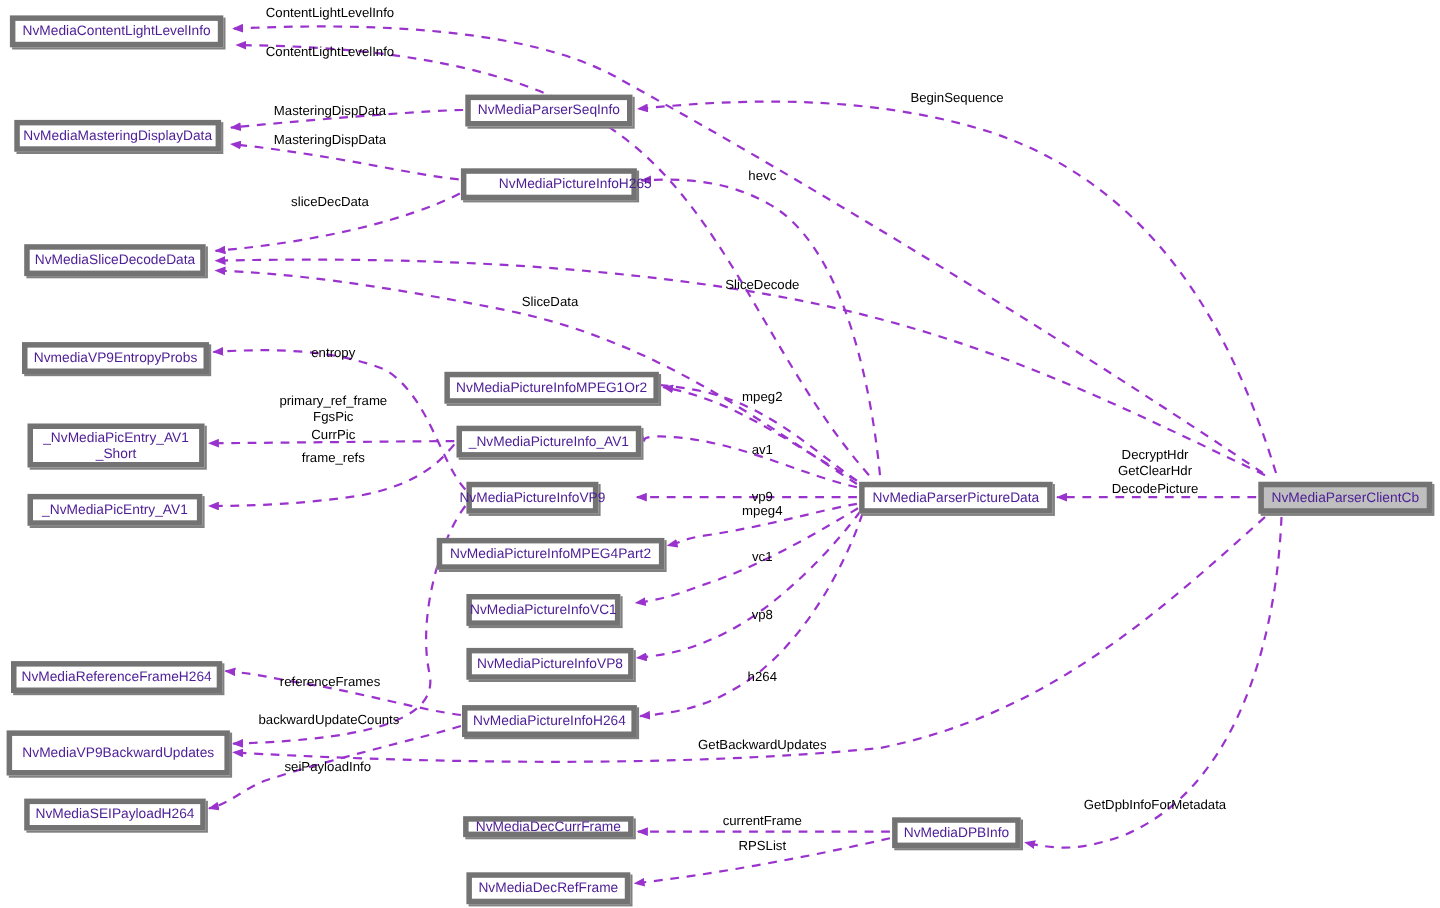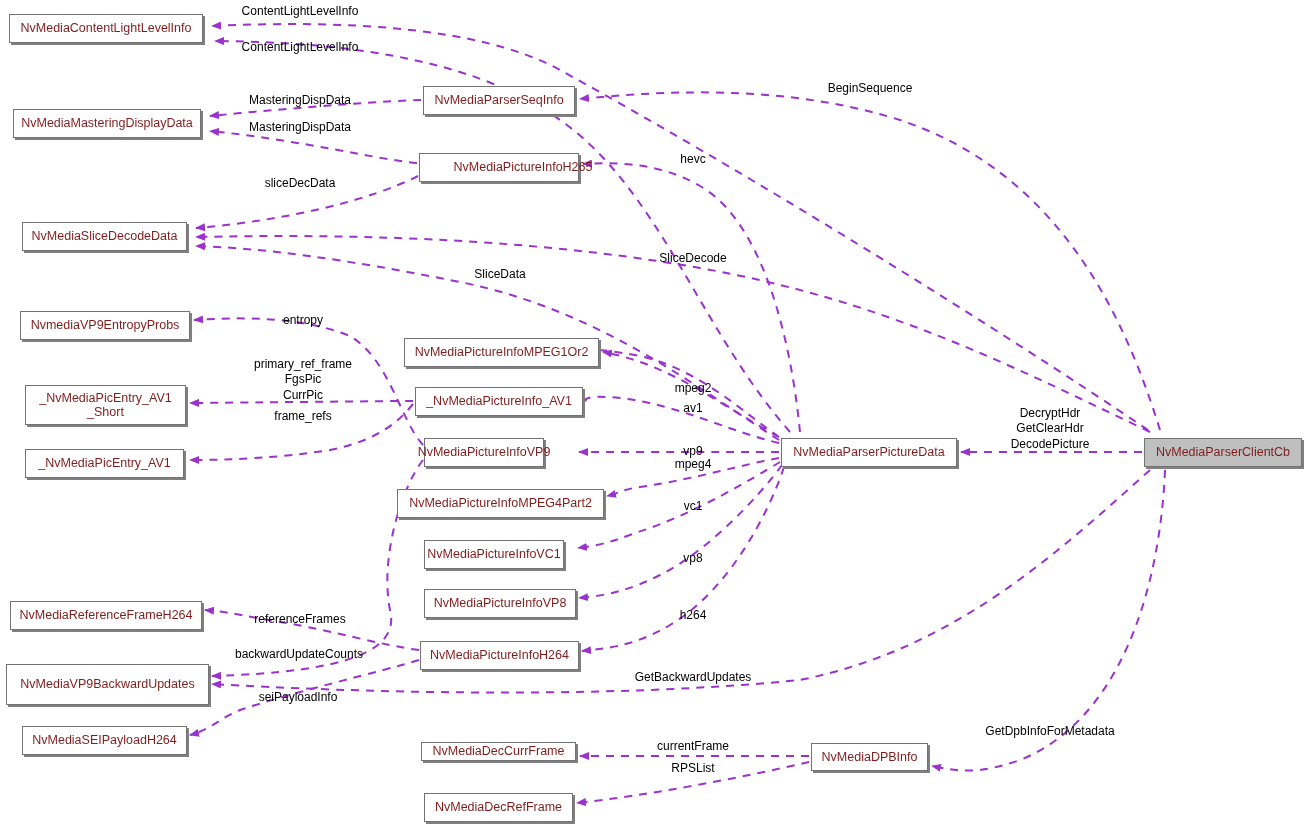--- a/index.html
+++ b/index.html
@@ -22,29 +22,29 @@
     position: absolute;
     left: 0;
     top: 0;
     width: 1309px;
     height: 825px;
   }
   .node {
     position: absolute;
     box-sizing: border-box;
     background: #ffffff;
-    border: 1px solid #737373;
+    border: 5px solid #737373;
     box-shadow: 2px 2px 0 0 #808080;
     display: flex;
     align-items: center;
     justify-content: center;
     text-align: center;
     font-family: "Liberation Sans", sans-serif;
     font-size: 12.5px;
-    color: #7f1d1d;
+    color: #4c1d95;
     line-height: 1.15;
     white-space: pre-line;
     z-index: 5;
   }
   .node.highlight {
     background: #bfbfbf;
   }
   .edge-label {
     position: absolute;
     font-family: "Liberation Sans", sans-serif;
@@ -133,21 +133,21 @@
       <div class="edge-label" style="left: 300px; top: 184px;">sliceDecData</div>
       <div class="edge-label" style="left: 500px; top: 275px;">SliceData</div>
       <div class="edge-label" style="left: 693px; top: 259px;">SliceDecode</div>
       <div class="edge-label" style="left: 870px; top: 89px;">BeginSequence</div>
       <div class="edge-label" style="left: 693px; top: 160px;">hevc</div>
       <div class="edge-label" style="left: 303px; top: 321px;">entropy</div>
       <div class="edge-label" style="left: 303px; top: 380px;">primary_ref_frame
 FgsPic
 CurrPic</div>
       <div class="edge-label" style="left: 303px; top: 417px;">frame_refs</div>
-      <div class="edge-label" style="left: 693px; top: 361px; margin-top: 28px;">mpeg2</div>
+      <div class="edge-label" style="left: 693px; top: 361px;">mpeg2</div>
       <div class="edge-label" style="left: 693px; top: 409px;">av1</div>
       <div class="edge-label" style="left: 693px; top: 452px;">vp9</div>
       <div class="edge-label" style="left: 693px; top: 465px;">mpeg4</div>
       <div class="edge-label" style="left: 693px; top: 507px;">vc1</div>
       <div class="edge-label" style="left: 693px; top: 559px;">vp8</div>
       <div class="edge-label" style="left: 693px; top: 616px;">h264</div>
       <div class="edge-label" style="left: 300px; top: 620px;">referenceFrames</div>
       <div class="edge-label" style="left: 299px; top: 655px;">backwardUpdateCounts</div>
       <div class="edge-label" style="left: 298px; top: 698px;">seiPayloadInfo</div>
       <div class="edge-label" style="left: 693px; top: 678px;">GetBackwardUpdates</div>

